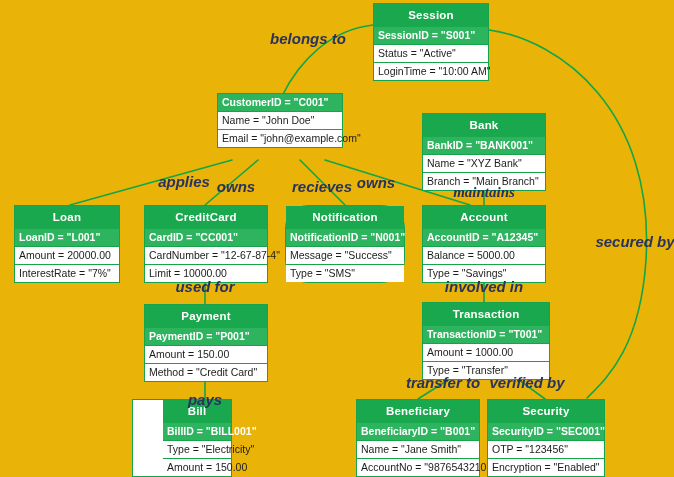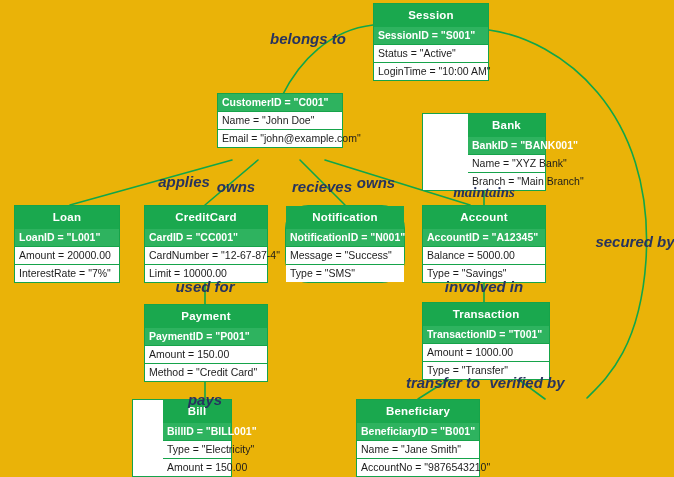--- a/index.html
+++ b/index.html
@@ -108,21 +108,21 @@
     <div class="node-row">Status = "Active"</div>
     <div class="node-row">LoginTime = "10:00 AM"</div>
   </div>
 
   <div class="node" style="left:217px; top:93px; width:126px;">
     <div class="node-row key">CustomerID = "C001"</div>
     <div class="node-row">Name = "John Doe"</div>
     <div class="node-row">Email = "john@example.com"</div>
   </div>
 
-  <div class="node" style="left:422px; top:113px; width:124px;padding-left:45px;">
+  <div class="node" style="left:422px; top:113px; width:124px;">
     <div class="node-title">Bank</div>
     <div class="node-row key">BankID = "BANK001"</div>
     <div class="node-row">Name = "XYZ Bank"</div>
     <div class="node-row">Branch = "Main Branch"</div>
   </div>
 
   <div class="node" style="left:14px; top:205px; width:106px;">
     <div class="node-title">Loan</div>
     <div class="node-row key">LoanID = "L001"</div>
     <div class="node-row">Amount = 20000.00</div>
@@ -171,20 +171,26 @@
     <div class="node-row">Amount = 150.00</div>
   </div>
 
   <div class="node" style="left:356px; top:399px; width:124px;">
     <div class="node-title">Beneficiary</div>
     <div class="node-row key">BeneficiaryID = "B001"</div>
     <div class="node-row">Name = "Jane Smith"</div>
     <div class="node-row">AccountNo = "9876543210"</div>
   </div>
 
+  <div class="node" style="left:487px; top:399px; width:118px;">
+    <div class="node-title">Security</div>
+    <div class="node-row key">SecurityID = "SEC001"</div>
+    <div class="node-row">OTP = "123456"</div>
+    <div class="node-row">Encryption = "Enabled"</div>
+  </div>
 
   <div class="edge-label" style="left:308px; top:38px;">belongs to</div>
   <div class="edge-label" style="left:176px; top:181px;padding-left:16px;">applies</div>
   <div class="edge-label" style="left:236px; top:186px;">owns</div>
   <div class="edge-label" style="left:322px; top:186px;">recieves</div>
   <div class="edge-label" style="left:376px; top:182px;">owns</div>
   <div class="edge-label" style="left:484px; top:192px;font-family:Liberation Serif, serif;">maintains</div>
   <div class="edge-label" style="left:205px; top:286px;">used for</div>
   <div class="edge-label" style="left:484px; top:286px;">involved in</div>
   <div class="edge-label" style="left:205px; top:399px;text-align:center;">pays</div>

